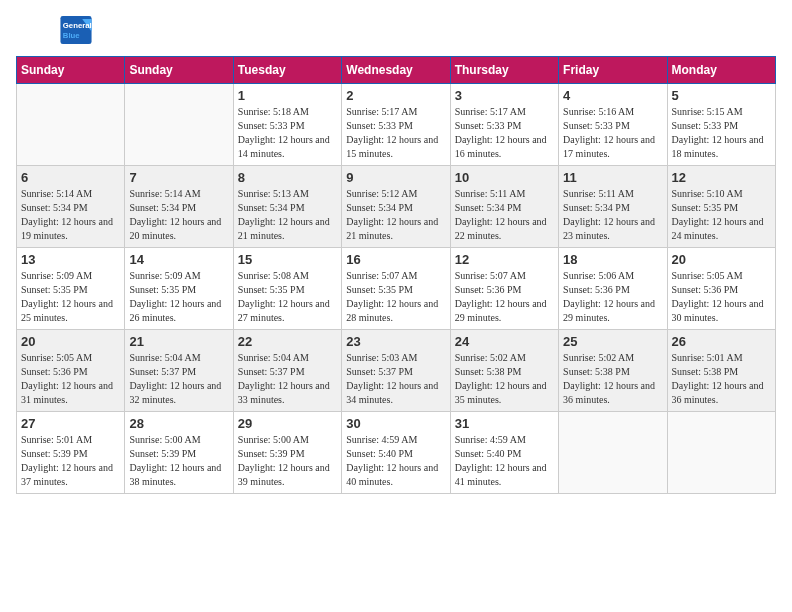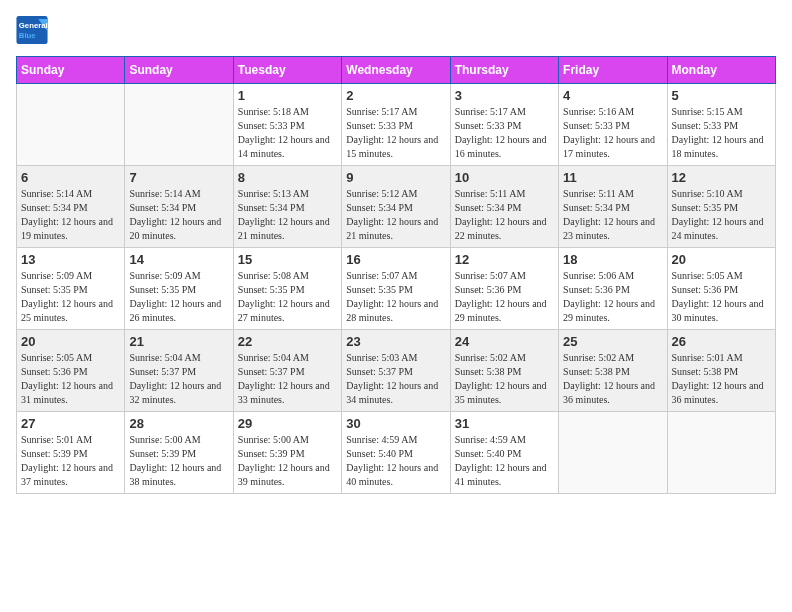--- a/index.html
+++ b/index.html
@@ -13,20 +13,21 @@
     .header {
       display: flex;
       justify-content: space-between;
       align-items: flex-start;
       margin-bottom: 12px;
     }
     .logo {
       display: flex;
       align-items: center;
       gap: 4px;
+      margin-left: 44px;
     }
     .logo-icon {
       width: 32px;
       height: 28px;
     }
     .title-block { text-align: right; }
     .month-title {
       font-size: 36px;
       font-weight: bold;
       color: #333;
@@ -34,21 +35,21 @@
     .location {
       font-size: 15px;
       color: #555;
     }
     .calendar {
       width: 100%;
       border-collapse: collapse;
       font-size: 11px;
     }
     .calendar th {
-      background: #d946ef;
+      background: #be185d;
       color: #fff;
       padding: 6px 4px;
       text-align: left;
       font-size: 12px;
       font-weight: bold;
       border: 1px solid #1a5fb4;
     }
     .calendar td {
       border: 1px solid #ccc;
       vertical-align: top;

